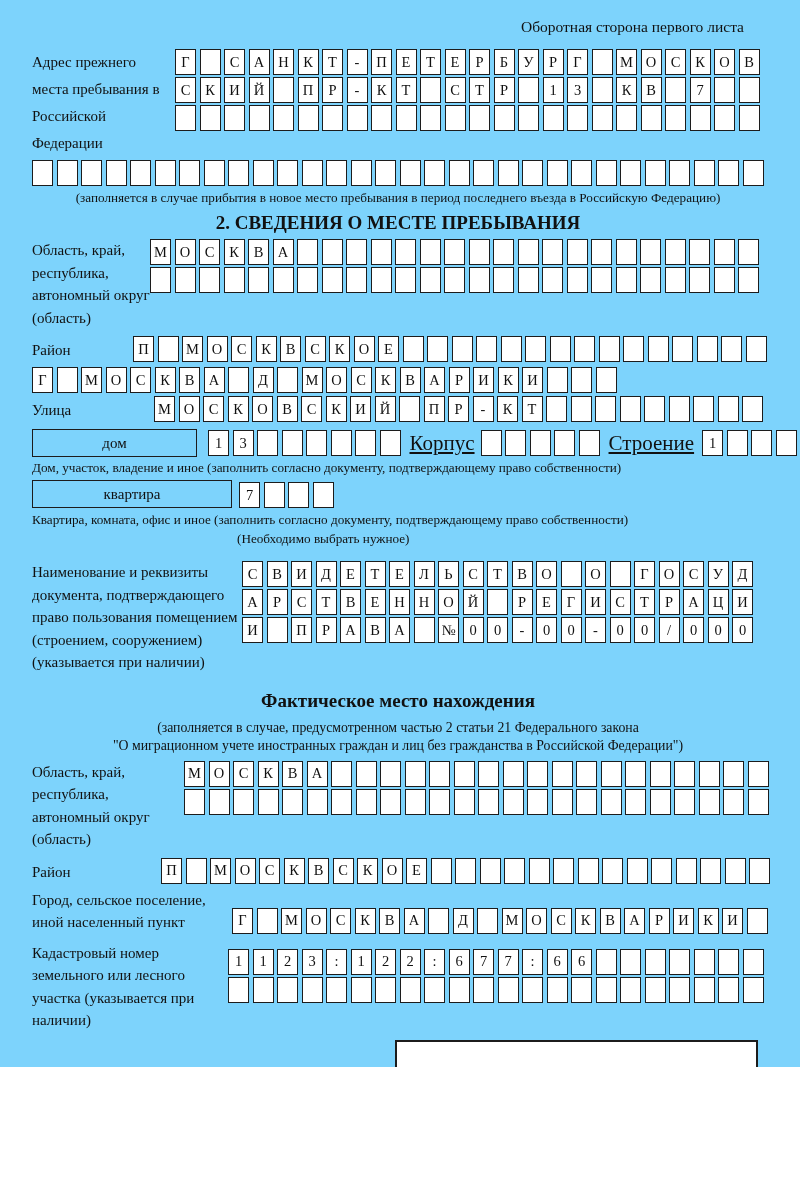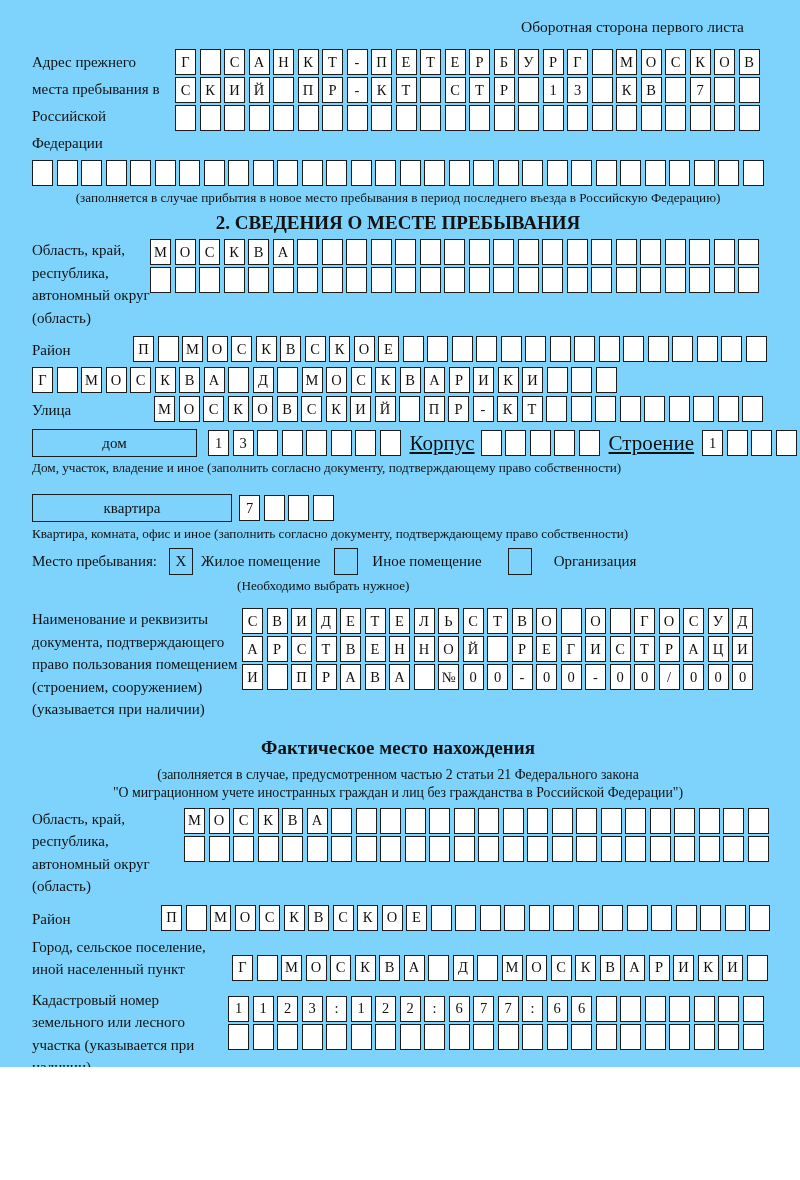--- a/index.html
+++ b/index.html
@@ -356,42 +356,33 @@
     <div class="inline-label" style="margin-left:9px;">Строение</div>
     <div class="cells" style="margin-left:8px;">
         <span class="cell">1</span>
         <span class="cell"></span>
         <span class="cell"></span>
         <span class="cell"></span>
       </div>
   </div>
   <div class="note" style="margin-top:3px;">Дом, участок, владение и иное (заполнить согласно документу, подтверждающему право собственности)</div>
 
-  <div class="house-line" style="margin-top:18px;">
+  <div class="house-line" style="margin-top:4px;align-items:flex-end;">
     <div class="label-box" style="width:200px;">
       <span>квартира</span>
     </div>
     <div class="cells" style="margin-left:7px;">
         <span class="cell">7</span>
         <span class="cell"></span>
         <span class="cell"></span>
         <span class="cell"></span>
       </div>
   </div>
   <div class="note" style="margin-top:4px;">Квартира, комната, офис и иное (заполнить согласно документу, подтверждающему право собственности)</div>
 
-  <div class="stay-row" style="margin-top:6px;">
-    <span style="flex:0 0 137px;">Место пребывания:</span>
-    <span class="checkbox">X</span>
-    <span style="margin-left:8px;">Жилое помещение</span>
-    <span class="checkbox" style="margin-left:14px;"></span>
-    <span style="margin-left:14px;">Иное помещение</span>
-    <span class="checkbox" style="margin-left:26px;"></span>
-    <span style="margin-left:22px;">Организация</span>
-  </div>
   <div class="note" style="margin-top:3px; margin-left:205px;">(Необходимо выбрать нужное)</div>
 
   <div class="row" style="margin-top:14px;">
     <div class="row-label w210">Наименование и реквизиты документа, подтверждающего право пользования помещением (строением, сооружением) (указывается при наличии)</div>
     <div class="cells-col">
       <div class="cells">
           <span class="cell">С</span>
           <span class="cell">В</span>
           <span class="cell">И</span>
           <span class="cell">Д</span>

